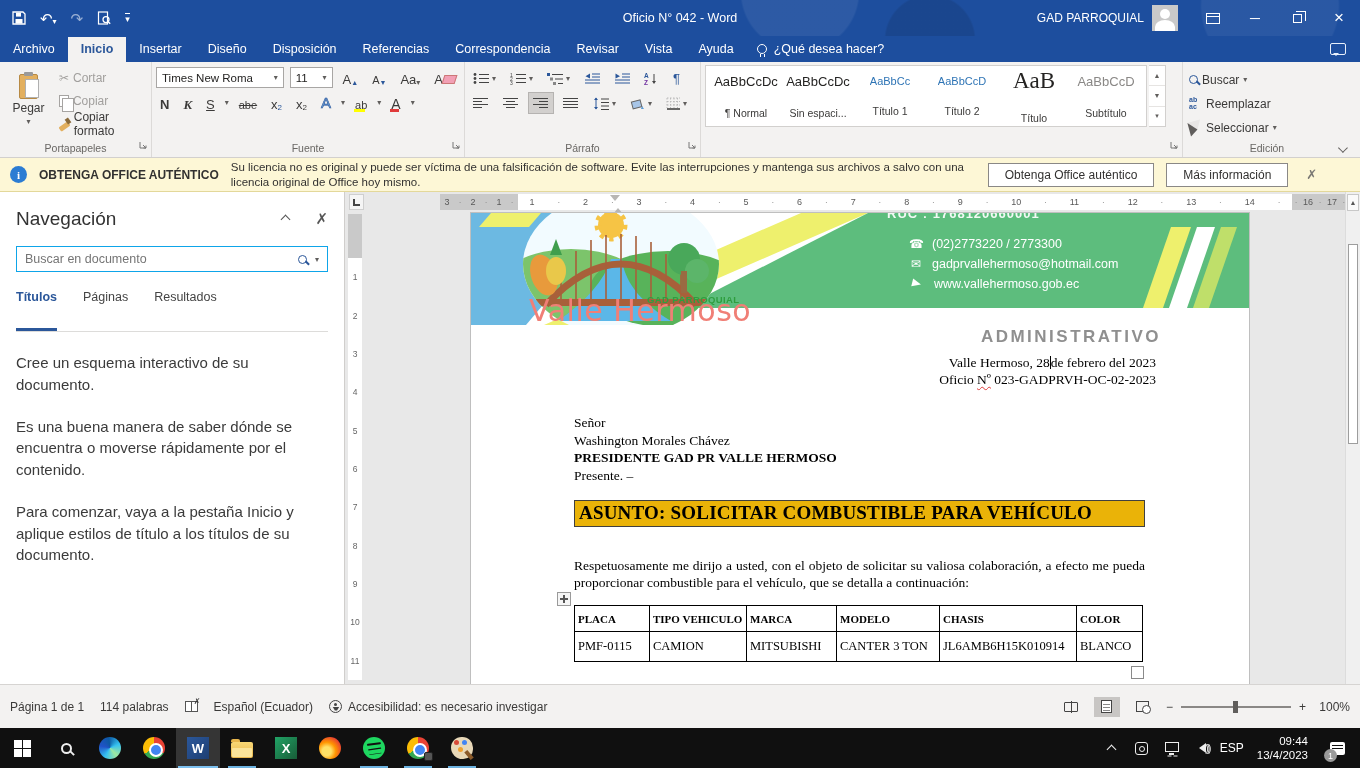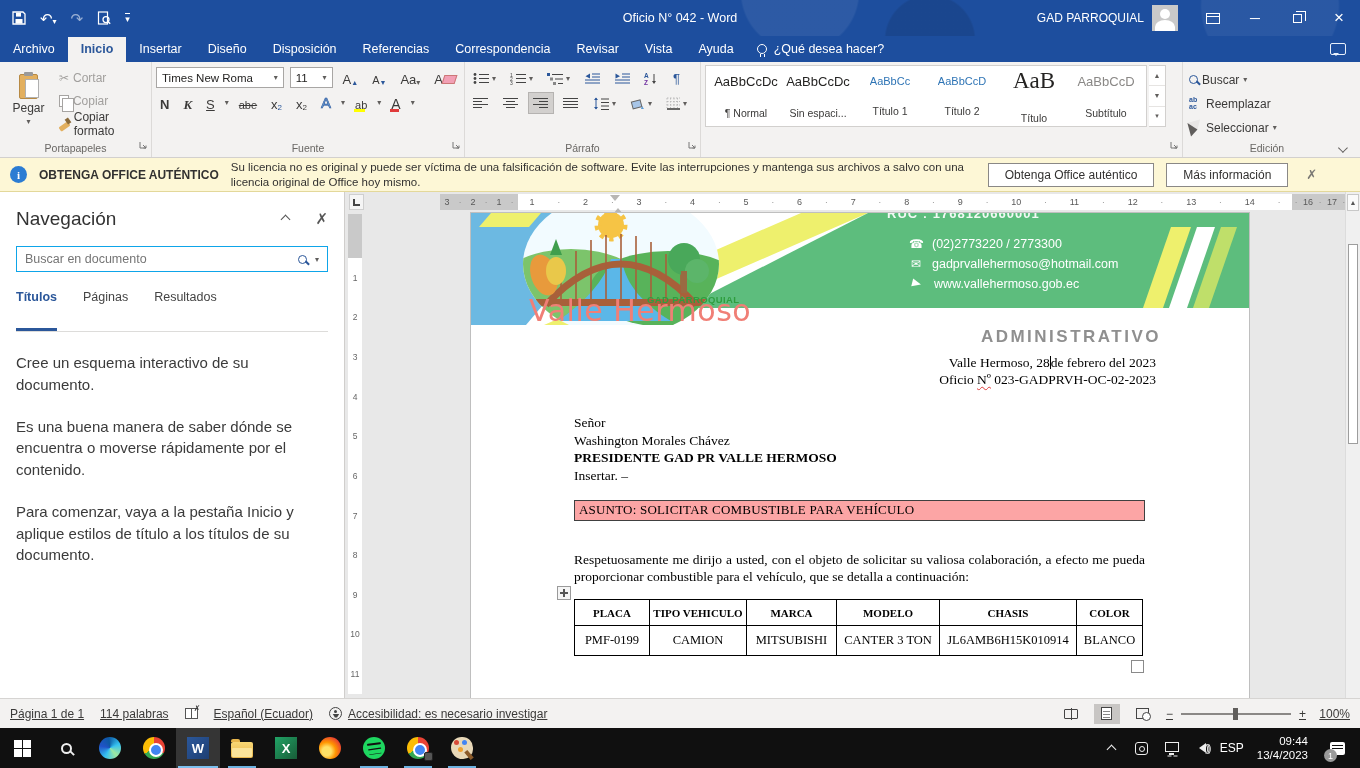--- a/index.html
+++ b/index.html
@@ -148,42 +148,42 @@
   .lh-row .ic { width:14px; text-align:center; font-size:12px; flex:none;}
   .cursor-ic { width:0; height:0; border:4px solid transparent; border-left:9px solid #fff; transform:rotate(14deg); margin-left:3px;}
   #lh-logo { position:absolute; left:45px; top:-4px; }
   #brand { position:absolute; left:58px; top:80px; font-size:30px; color:#f07f76; letter-spacing:.5px; font-family:"DejaVu Sans",sans-serif; font-weight:400;}
   #brand-sub { position:absolute; left:176px; top:81px; font-size:9.5px; font-weight:700; color:#2f9e3f; font-family:"Liberation Sans",sans-serif; letter-spacing:.4px;}
   #dept { text-align:right; margin:2px 88px 0 0; font-size:17px; font-weight:800; color:#8f8f8f; letter-spacing:2.5px; font-family:"Liberation Sans",sans-serif;}
   #dateblock { text-align:right; margin:8px 93px 0 0; font-size:13.5px; line-height:16.5px; }
   .caret { display:inline-block; width:1px; height:13px; background:#000; vertical-align:-2px; }
   .sp-err { text-decoration:underline; text-decoration-style:wavy; text-decoration-color:#e03a3a; text-decoration-thickness:1px; text-underline-offset:2px;}
   #recipient { margin:26px 104px 0 103px; font-size:13.5px; line-height:17.5px; }
-  #subject { margin:16px 104px 0 103px; border:1px solid #404040; background:#fca5a5; padding:1px 4px 2px; font-size:13px; letter-spacing:.2px;}
+  #subject { margin:16px 104px 0 103px; border:1px solid #404040; background:#eab308; padding:1px 4px 2px; font-size:19px; letter-spacing:.2px;font-weight:bold;}
   #bodytext { margin:30px 104px 0 103px; font-size:13.5px; line-height:17px; text-align:justify; }
   #table-wrap { position:relative; margin:14px 0 0 103px; width:568px; }
   #table-handle { position:absolute; left:-17px; top:-13px; width:14px; height:14px; border:1px solid #9a9a9a; background:#f5f5f5; display:flex; align-items:center; justify-content:center;}
   #table-handle::before { content:''; position:absolute; width:8px; height:1.5px; background:#555; }
   #table-handle::after { content:''; position:absolute; width:1.5px; height:8px; background:#555; }
   #doc-table { border-collapse:collapse; width:568px; table-layout:fixed; }
-  #doc-table th, #doc-table td { border:1px solid #000; text-align:center; vertical-align:middle; padding:1px 3px; }
+  #doc-table th, #doc-table td { border:1px solid #000; text-align:left; vertical-align:middle; padding:1px 3px; }
   #doc-table th { font-size:11px; font-weight:700; height:26px; }
   #doc-table td { font-size:12.5px; height:30px; }
   #doc-table col:nth-child(1){width:75px} #doc-table col:nth-child(2){width:97px}
   #doc-table col:nth-child(3){width:90px} #doc-table col:nth-child(4){width:103px}
   #doc-table col:nth-child(5){width:137px} #doc-table col:nth-child(6){width:66px}
   #tbl-resize { position:absolute; right:-2px; bottom:-17px; width:13px; height:13px; border:1px solid #8a8a8a; background:#fff; }
 
   
   #vscroll { position:absolute; right:0; top:0; bottom:0; width:15px; background:#f0f0f0; border-left:1px solid #dcdcdc;}
   #vs-up { height:17px; display:flex; align-items:center; justify-content:center; font-size:7px; color:#555; border:1px solid #c8c8c8; background:#fafafa; margin:2px 1px;}
   #vs-thumb { position:absolute; top:52px; left:2px; right:2px; height:200px; background:#fff; border:1px solid #9d9d9d; }
 
   
-  #statusbar { height:30px; background:#f3f2f1; border-top:1px solid #d6d4d2; display:flex; align-items:center; padding:0 10px; gap:16px; font-size:12px; color:#3b3a39; flex:none;text-decoration:underline;}
+  #statusbar { height:44px; background:#f3f2f1; border-top:1px solid #d6d4d2; display:flex; align-items:center; padding:0 10px; gap:16px; font-size:12px; color:#3b3a39; flex:none;}
   .book-ic { width:13px; height:11px; border:1px solid #555; position:relative; background:#fff; flex:none;}
   .book-ic::before { content:''; position:absolute; left:5.5px; top:0; bottom:0; border-left:1px solid #555;}
   .book-ic::after { content:'✗'; position:absolute; right:-4px; top:-5px; font-size:8px; color:#333;}
   .acc-ic { width:13px; height:13px; border:1.2px solid #444; border-radius:50%; position:relative; flex:none;}
   .acc-ic::before { content:''; position:absolute; left:4.5px; top:1.5px; width:3px; height:3px; border-radius:50%; background:#444;}
   .acc-ic::after { content:''; position:absolute; left:2.5px; top:5.5px; width:7px; height:4px; background:#444; clip-path:polygon(0 0,100% 0,65% 100%,35% 100%);}
   #sb-right { margin-left:auto; display:flex; align-items:center; gap:10px; }
   .view-ic { width:26px; height:20px; display:flex; align-items:center; justify-content:center; }
   .view-ic.active { background:#c8c6c4; }
   .vi-read { width:14px; height:10px; border:1px solid #444; border-radius:1px; position:relative;}
@@ -695,21 +695,21 @@
 
       <div id="dateblock">
         <div><span>Valle Hermoso, 28</span><span class="caret"></span><span>de febrero del 2023</span></div>
         <div><span>Oficio </span><span class="sp-err">Nº</span><span> 023-GADPRVH-OC-02-2023</span></div>
       </div>
 
       <div id="recipient">
         <div>Señor</div>
         <div>Washington Morales Chávez</div>
         <div style="font-weight:700">PRESIDENTE GAD PR VALLE HERMOSO</div>
-        <div>Insertar. –</div>
+        <div>Presente. –</div>
       </div>
 
       <div id="subject">ASUNTO:  SOLICITAR COMBUSTIBLE PARA VEHÍCULO</div>
 
       <p id="bodytext">Respetuosamente me dirijo a usted, con el objeto de solicitar su valiosa colaboración, a efecto me pueda proporcionar combustible para el vehículo, que se detalla a continuación:</p>
 
       <div id="table-wrap">
         <span id="table-handle"></span>
         <table id="doc-table">
           <colgroup>
@@ -725,21 +725,21 @@
                 <th>PLACA</th>
                 <th>TIPO VEHICULO</th>
                 <th>MARCA</th>
                 <th>MODELO</th>
                 <th>CHASIS</th>
                 <th>COLOR</th>
               </tr>
             </thead>
           <tbody>
               <tr id="doc-table-row">
-                <td>PMF-0199</td>
+                <td>PMF-0115</td>
                 <td>CAMION</td>
                 <td>MITSUBISHI</td>
                 <td>CANTER 3 TON</td>
                 <td>JL6AMB6H15K010914</td>
                 <td>BLANCO</td>
               </tr>
             </tbody>
         </table>
         <span id="tbl-resize"></span>
       </div>

